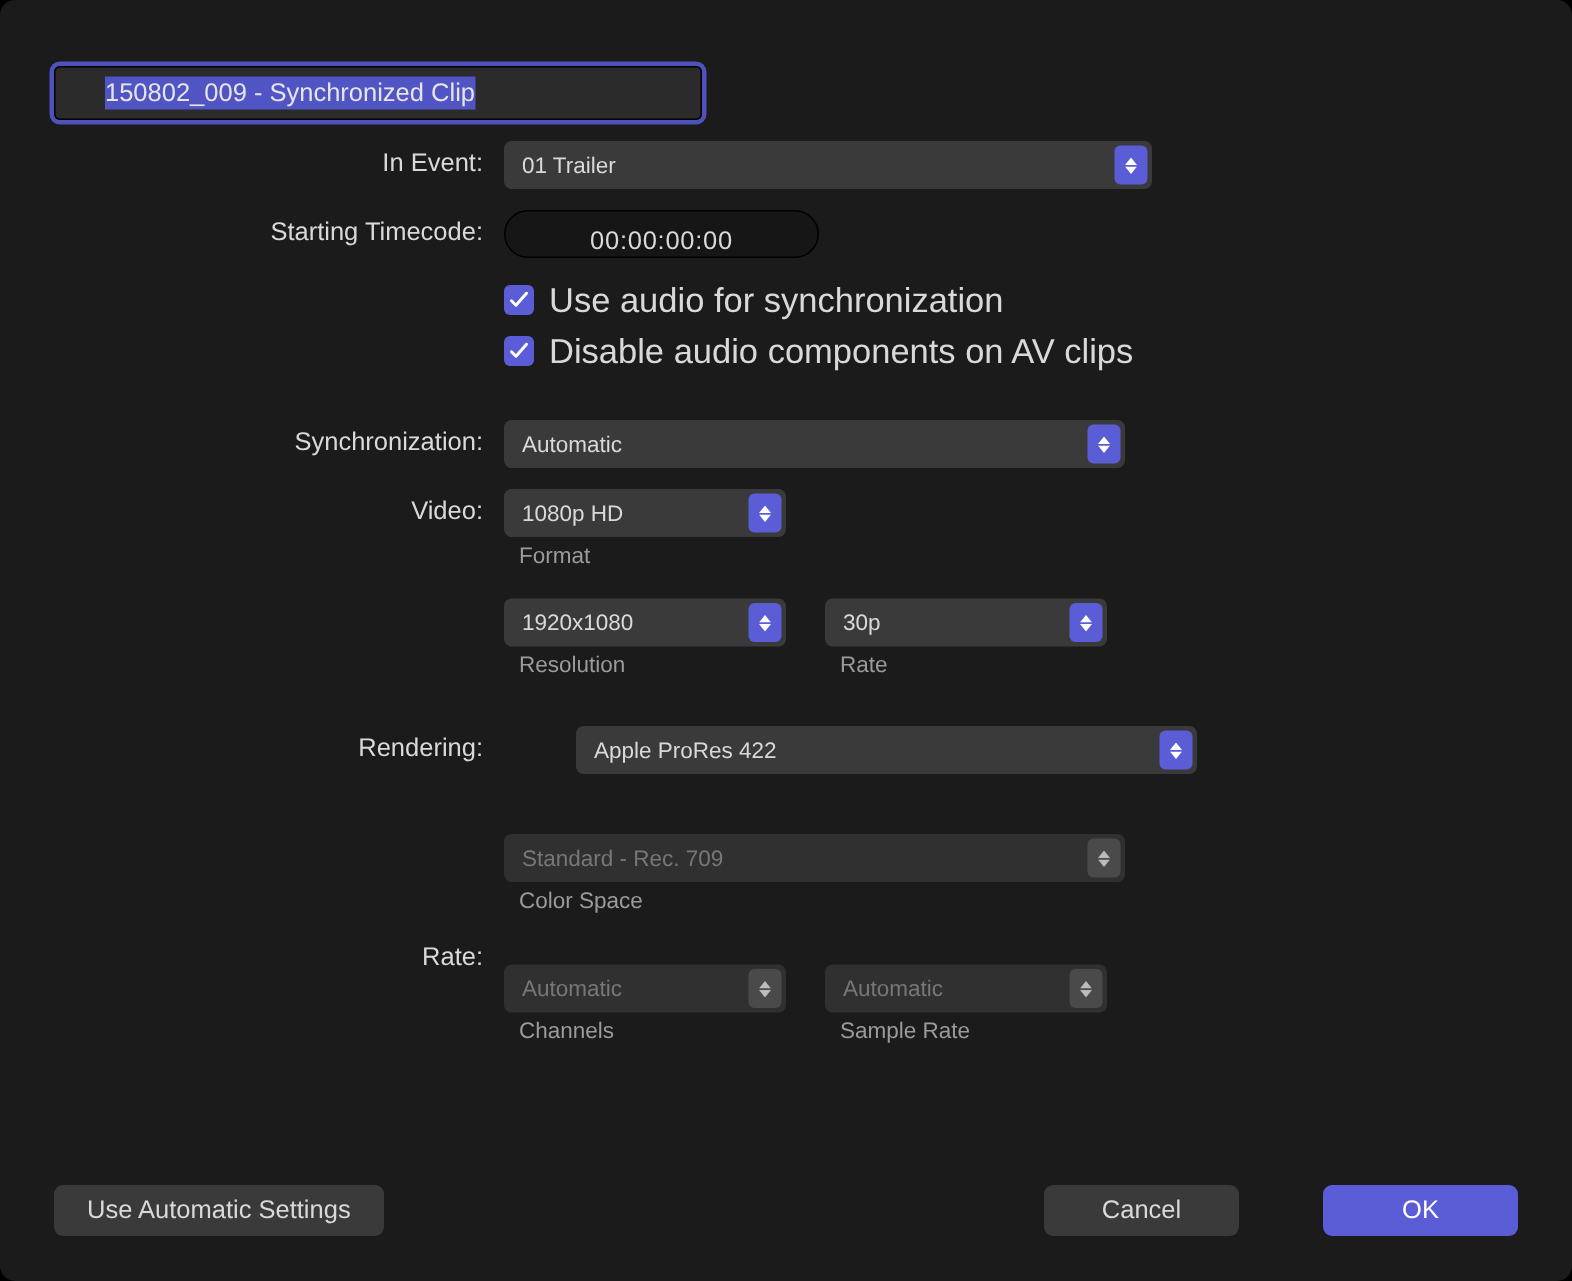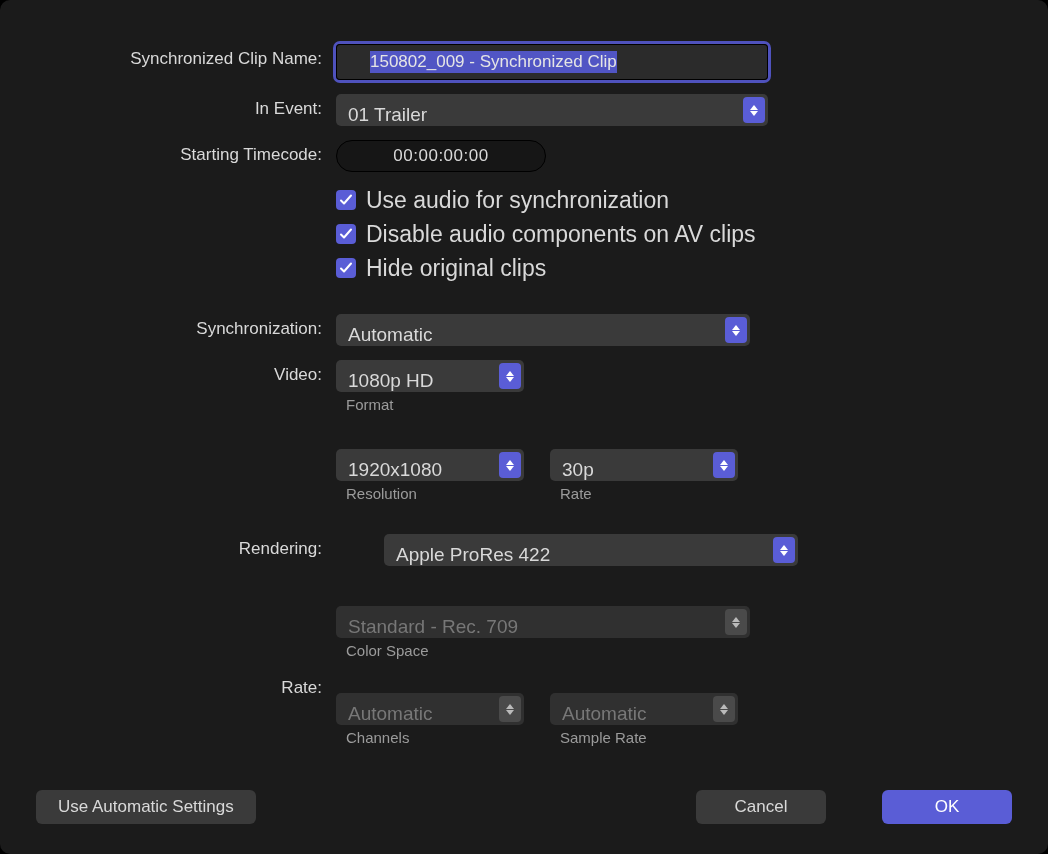--- a/index.html
+++ b/index.html
@@ -60,44 +60,44 @@
   .text-input .sel{
     background:var(--selection);color:#e5e5e5;padding:1px 0;margin-left:24px;
   }
   .text-input-display{
     display:flex;align-items:center;box-sizing:border-box;height:36px;
     background:var(--field-dark);border-radius:4px;padding:0 10px;
   }
 
   
   .popup{
-    position:relative;display:flex;align-items:flex-end;
+    position:relative;display:flex;align-items:center;
     box-sizing:border-box;height:32px;
     background:var(--field);border-radius:5px;
-    padding:0 30px 0 12px;color:var(--text);font-size:19px;
+    padding:0 30px 0 12px;color:var(--text);font-size:15px;
     cursor:default;
   }
   .popup.disabled{background:var(--field-disabled);color:var(--text-disabled);margin-top:20px;}
   .popup .stepper{
     position:absolute;right:3px;top:3px;bottom:3px;width:22px;
     background:var(--accent);border-radius:4px;
     display:flex;flex-direction:column;align-items:center;justify-content:center;
     gap:1px;
   }
   .popup.disabled .stepper{background:#4a4a4a;}
   .stepper svg{display:block;}
   .arr-up,.arr-down{width:8px;height:5px;}
   .arr-up{fill:#fff;}
   .arr-down{fill:#fff;}
   .popup.disabled .arr-up,.popup.disabled .arr-down{fill:#bbb;}
 
   .timecode{
     box-sizing:border-box;height:32px;width:210px;
     background:#161616;border:1px solid #000;border-radius:16px;
-    display:flex;align-items:center;justify-content:center;
+    display:flex;align-items:flex-end;justify-content:center;
     color:var(--text);font-size:17px;letter-spacing:0.5px;
   }
 
   
   .check-row{display:flex;align-items:center;gap:10px;height:28px;}
   .checkbox{
     width:20px;height:20px;border-radius:4px;background:var(--accent);
     display:flex;align-items:center;justify-content:center;flex:none;
   }
   .checkbox svg{width:14px;height:14px;}
@@ -120,21 +120,20 @@
   .spacer-row{height:18px;}
 </style>
 </head>
 <body>
 
 <div class="dialog">
 
   <div class="form">
 
     <div class="row">
-      <div class="label-col">Synchronized Clip Name:</div>
       <div class="ctrl-col">
         <div class="text-input-display focus text-input" style="width:432px;">
           <span class="sel">150802_009 - Synchronized Clip</span>
         </div>
       </div>
     </div>
 
     <div class="row">
       <div class="label-col">In Event:</div>
       <div class="ctrl-col">
@@ -173,28 +172,20 @@
           <span class="check-label">Use audio for synchronization</span>
         </div>
         <div class="check-row">
           <div class="checkbox">
             <svg viewBox="0 0 14 14">
                 <path d="M2 7.5l3 3 7-8" stroke="#fff" stroke-width="2" fill="none" stroke-linecap="round" stroke-linejoin="round"></path>
               </svg>
           </div>
           <span class="check-label">Disable audio components on AV clips</span>
         </div>
-        <div class="check-row">
-          <div class="checkbox">
-            <svg viewBox="0 0 14 14">
-                <path d="M2 7.5l3 3 7-8" stroke="#fff" stroke-width="2" fill="none" stroke-linecap="round" stroke-linejoin="round"></path>
-              </svg>
-          </div>
-          <span class="check-label">Hide original clips</span>
-        </div>
       </div>
     </div>
 
     <div class="spacer-row"></div>
 
     <div class="row">
       <div class="label-col">Synchronization:</div>
       <div class="ctrl-col">
         <div class="popup" style="width:414px;">
           <span>Automatic</span>
@@ -205,21 +196,21 @@
             <svg class="arr-down" viewBox="0 0 8 5">
                 <path d="M4 5L0 0h8z"></path>
               </svg>
           </span>
         </div>
       </div>
     </div>
 
     <div class="row">
       <div class="label-col">Video:</div>
-      <div class="ctrl-col" style="gap:36px;">
+      <div class="ctrl-col" style="gap:20px;">
         <div class="sub">
           <div class="popup" style="width:188px;">
             <span>1080p HD</span>
             <span class="stepper">
               <svg class="arr-up" viewBox="0 0 8 5">
                   <path d="M4 0L8 5H0z"></path>
                 </svg>
               <svg class="arr-down" viewBox="0 0 8 5">
                   <path d="M4 5L0 0h8z"></path>
                 </svg>

